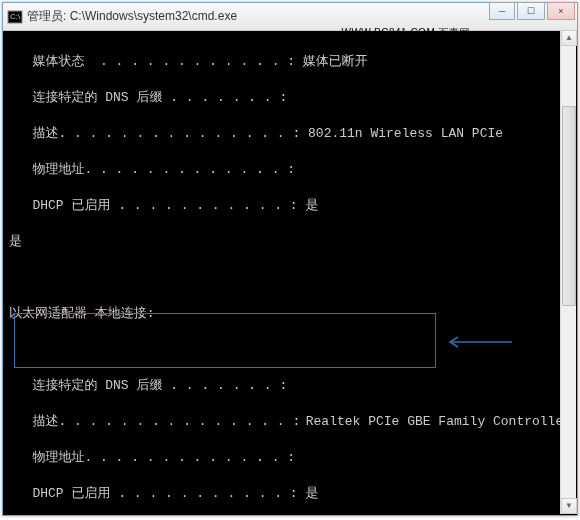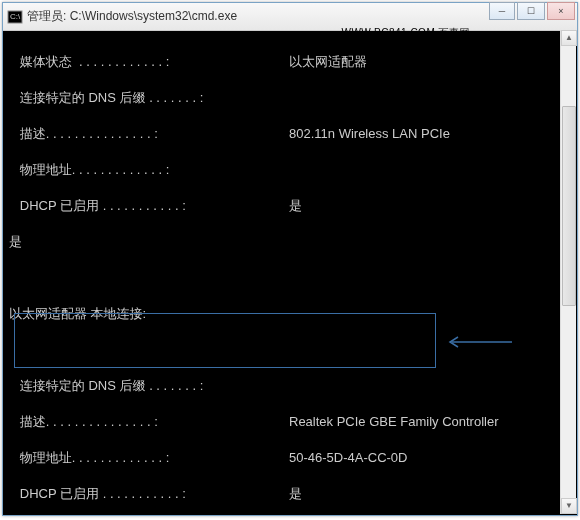--- a/index.html
+++ b/index.html
@@ -6,21 +6,21 @@
 body { font-family: "Microsoft YaHei", sans-serif; background: #fff; width: 580px; height: 520px; overflow: hidden; position: relative; }
 .window { width: 576px; margin: 2px; border: 1px solid #7aa3c5; background: #fff; box-shadow: 0 0 3px rgba(0,0,0,0.3); }
 .titlebar { height: 28px; background: linear-gradient(#f8f8f8, #e8e8e8); display: flex; align-items: center; padding: 0 4px; border-bottom: 1px solid #ccc; position: relative; }
 .titlebar-icon { width: 16px; height: 16px; margin-right: 4px; display: inline-block; }
 .titlebar-title { font-size: 12px; color: #333; flex: 1; }
 .titlebar-buttons { display: flex; gap: 2px; position: absolute; right: 2px; top: -1px; }
 .tbtn { width: 28px; height: 18px; border: 1px solid #9ab; background: linear-gradient(#f4f8fc,#dce8f4); font-size: 9px; text-align: center; line-height: 16px; color: #444; cursor: pointer; }
 .tbtn.min { width: 26px; }
 .tbtn.close { background: linear-gradient(#f8e4e4,#f0cccc); border-color: #c99; }
 .watermark { position: absolute; top: 6px; right: 110px; font-size: 10px; color: #000000; font-weight: 300; letter-spacing: 0.5px; z-index: 10; pointer-events: none; margin-top: 20px; }
-.terminal { background: #000; color: #ccc; font-family: Liberation Sans, sans-serif; font-size: 13px; line-height: 18px; padding: 4px 6px; height: 484px; overflow: hidden; white-space: pre; }
+.terminal { background: #000; color: #ccc; font-family: Liberation Mono, monospace; font-size: 13px; line-height: 18px; padding: 4px 6px; height: 484px; overflow: hidden; white-space: pre; }
 .terminal .row { display: flex; }
 .terminal .lbl { min-width: 280px; }
 .highlight-box { position: absolute; border: 1px solid #3a6ea5; pointer-events: none; }
 .hl1 { left: 14px; top: 313px; width: 422px; height: 55px; }
 .arrow { position: absolute; left: 444px; top: 334px; width: 70px; height: 16px; pointer-events: none; }
 .arrow svg { width: 100%; height: 100%; }
 .scrollbar { position: absolute; right: 4px; top: 30px; width: 16px; height: 484px; background: #f0f0f0; border-left: 1px solid #ddd; }
 .sb-btn { width: 16px; height: 16px; background: linear-gradient(#f8f8f8,#e4e4e4); border: 1px solid #ccc; font-size: 8px; text-align: center; line-height: 14px; color: #666; }
 .sb-track { height: 452px; position: relative; }
 .sb-thumb { position: absolute; top: 60px; width: 14px; left: 1px; height: 200px; background: linear-gradient(90deg,#e8e8e8,#d8d8d8); border: 1px solid #bbb; border-radius: 1px; }
@@ -37,32 +37,32 @@
         </svg>
     </span>
     <span class="titlebar-title">管理员: C:\Windows\system32\cmd.exe</span>
     <div class="titlebar-buttons">
       <div class="tbtn min">─</div>
       <div class="tbtn">☐</div>
       <div class="tbtn close">×</div>
     </div>
   </div>
   <div class="terminal">
-<div class="row"><span class="lbl">   <span>媒体状态</span>  . . . . . . . . . . . . : </span><span>以太网适配器</span></div>
+<div class="row"><span class="lbl">   <span>媒体状态</span>  . . . . . . . . . . . . : </span><span>媒体已断开</span></div>
 <div class="row"><span class="lbl">   <span>连接特定的 DNS 后缀</span> . . . . . . . : </span><span></span></div>
 <div class="row"><span class="lbl">   <span>描述</span>. . . . . . . . . . . . . . . : </span><span>802.11n Wireless LAN PCIe</span></div>
 <div class="row"><span class="lbl">   <span>物理地址</span>. . . . . . . . . . . . . : </span></div>
 <div class="row"><span class="lbl">   <span>DHCP 已启用</span> . . . . . . . . . . . : </span><span>是</span></div>
 <div class="row"><span>是</span></div>
 <div>&nbsp;</div>
 <div>以太网适配器 本地连接:</div>
 <div>&nbsp;</div>
 <div class="row"><span class="lbl">   <span>连接特定的 DNS 后缀</span> . . . . . . . : </span><span></span></div>
 <div class="row"><span class="lbl">   <span>描述</span>. . . . . . . . . . . . . . . : </span><span>Realtek PCIe GBE Family Controller</span></div>
-<div class="row"><span class="lbl">   <span>物理地址</span>. . . . . . . . . . . . . : </span><span>50-46-5D-4A-CC-0D</span></div>
+<div class="row"><span class="lbl">   <span>物理地址</span>. . . . . . . . . . . . . : </span></div>
 <div class="row"><span class="lbl">   <span>DHCP 已启用</span> . . . . . . . . . . . : </span><span>是</span></div>
 
 
 
 
 
 
 
 
 

